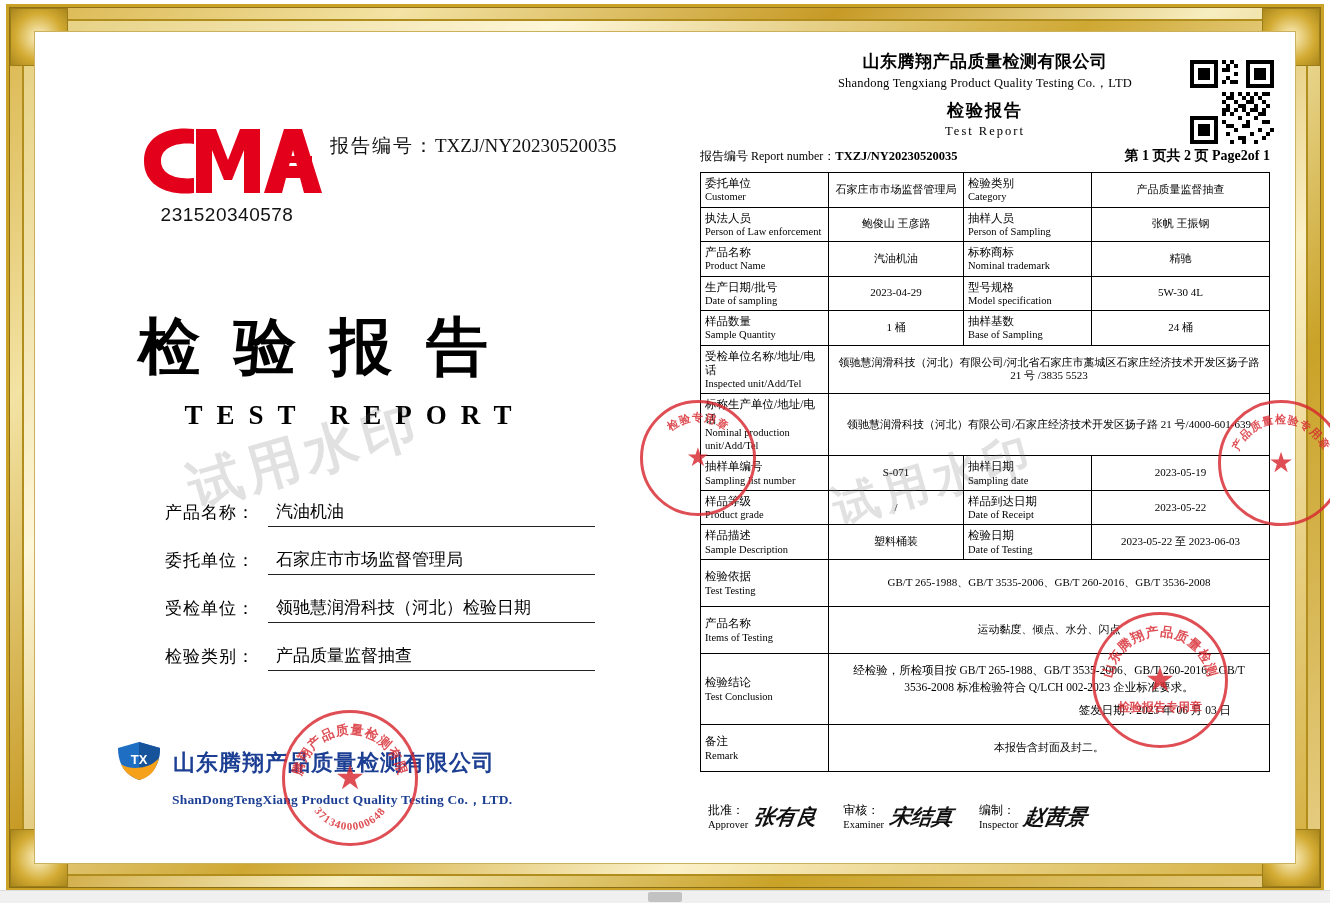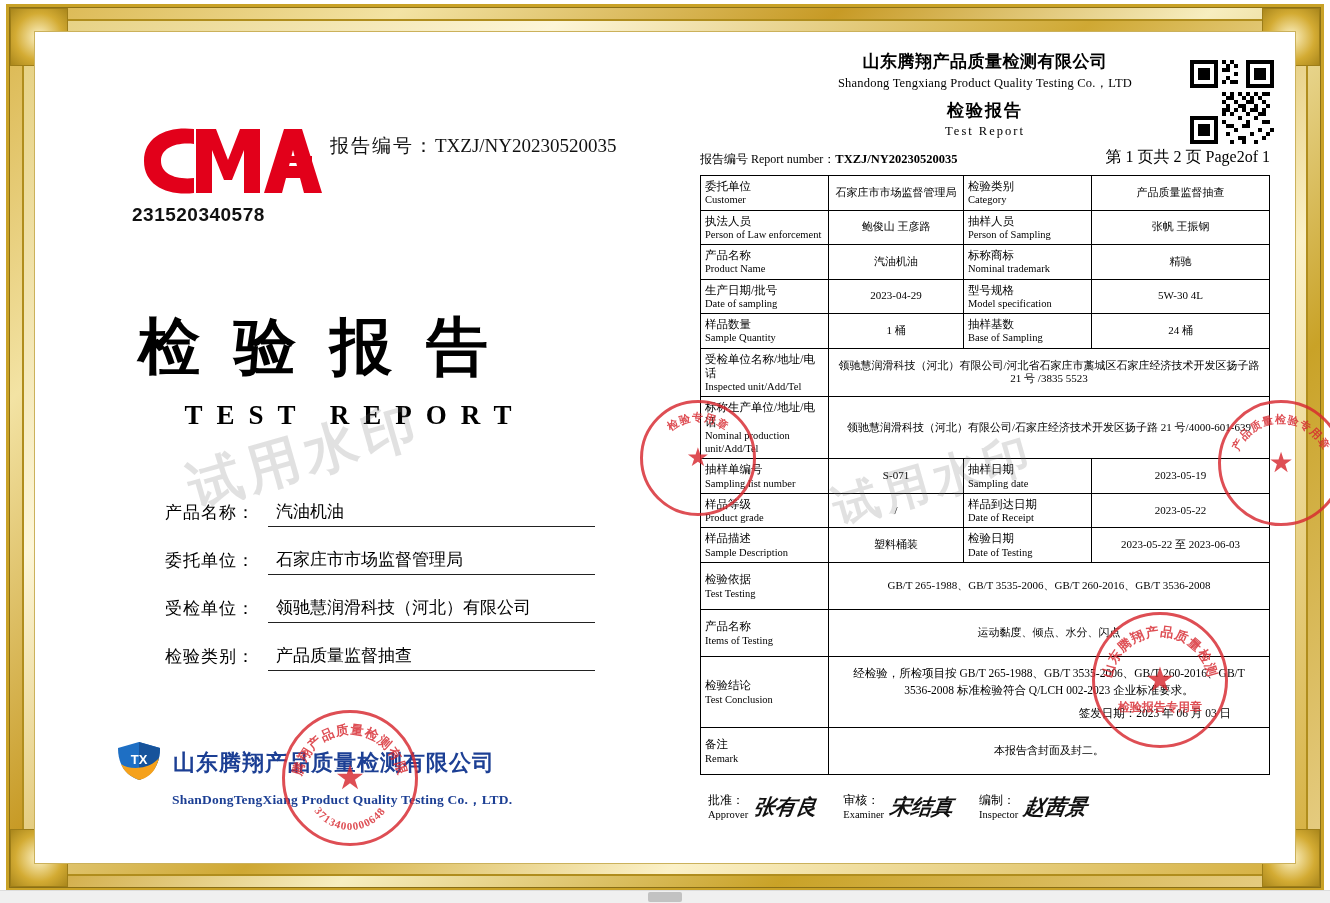--- a/index.html
+++ b/index.html
@@ -39,21 +39,21 @@
   .c-tl{left:10px;top:8px;}
   .c-tr{right:10px;top:8px;}
   .c-bl{left:10px;bottom:16px;}
   .c-br{right:10px;bottom:16px;}
 
   
   .left{
     position:absolute;left:60px;top:55px;width:600px;height:790px;
   }
   .cma{
-    position:absolute;left:72px;top:65px;width:190px;text-align:left;font-weight:bold;
+    position:absolute;left:72px;top:65px;width:190px;text-align:center;
   }
   .cma svg{display:block;}
   .cma-num{
     font-family:"Liberation Sans",sans-serif;
     font-size:19px;letter-spacing:.5px;color:#111;margin-top:2px;
   }
   .report-no{
     position:absolute;left:270px;top:78px;
     font-size:19px;color:#111;white-space:nowrap;
     font-family:"Liberation Serif",serif;
@@ -109,21 +109,21 @@
   .rc-cn{font-size:17px;font-weight:bold;color:#000;letter-spacing:.5px;}
   .rc-en{font-size:12.5px;color:#000;margin-top:2px;letter-spacing:.2px;}
   .rc-title{font-size:17px;font-weight:bold;margin-top:7px;letter-spacing:2px;}
   .rc-title-en{font-size:12.5px;margin-top:2px;letter-spacing:2px;}
   .rc-meta{
     display:flex;justify-content:space-between;align-items:flex-end;
     margin-top:8px;font-size:12px;
   }
   .rc-meta .no{font-size:12px;}
   .rc-meta .no b{font-size:12.5px;}
-  .rc-meta .pg{font-size:16px;}
+  .rc-meta .pg{font-size:14px;font-weight:bold;}
   .qr{
     position:absolute;right:-4px;top:10px;width:84px;height:84px;
   }
 
   
   table.rep{
     width:100%;border-collapse:collapse;margin-top:7px;
     table-layout:fixed;
   }
   table.rep td{
@@ -142,21 +142,21 @@
   .tall{height:40px;}
   .concl{height:64px;}
   .addr{font-size:11px;line-height:1.5;}
   .sign-line{text-align:right;padding-top:8px;font-size:11.5px;}
 
   
   .sigs{
     display:flex;margin-top:18px;font-size:12px;padding-left:8px;
   }
   .sig{display:flex;align-items:flex-end;margin-right:26px;}
-  .sig .sl{line-height:1.25;}
+  .sig .sl{line-height:1.25;margin-top:13px;}
   .sig .sl .cn{font-size:12px;}
   .sig .sl .en{font-size:10.5px;}
   .sig .hand{
     font-family:"Liberation Serif",serif;
     font-size:21px;font-style:italic;font-weight:bold;
     margin-left:6px;color:#111;transform:skewX(-8deg);
     white-space:nowrap;
   }
 
   
@@ -241,21 +241,21 @@
       <div class="fld">
         <span class="k">产品名称：</span>
         <span class="v">汽油机油</span>
       </div>
       <div class="fld">
         <span class="k">委托单位：</span>
         <span class="v">石家庄市市场监督管理局</span>
       </div>
       <div class="fld">
         <span class="k">受检单位：</span>
-        <span class="v">领驰慧润滑科技（河北）有限公司</span>
+        <span class="v">领驰慧润滑科技（河北）检验日期</span>
       </div>
       <div class="fld">
         <span class="k">检验类别：</span>
         <span class="v">产品质量监督抽查</span>
       </div>
     </div>
 
     <div class="company">
       <div class="company-row">
         <span class="logo-shield">

